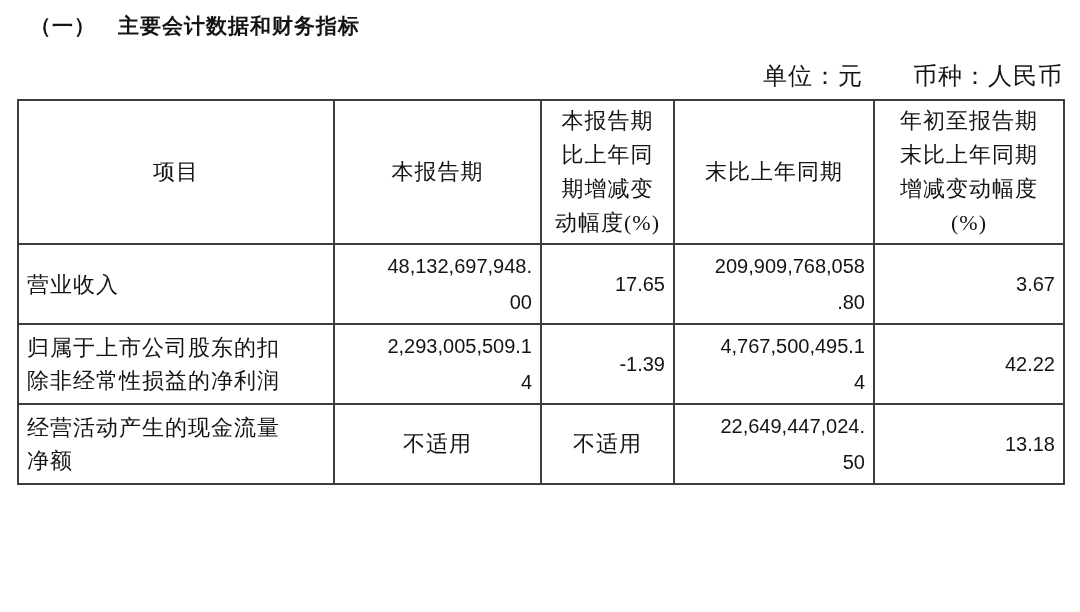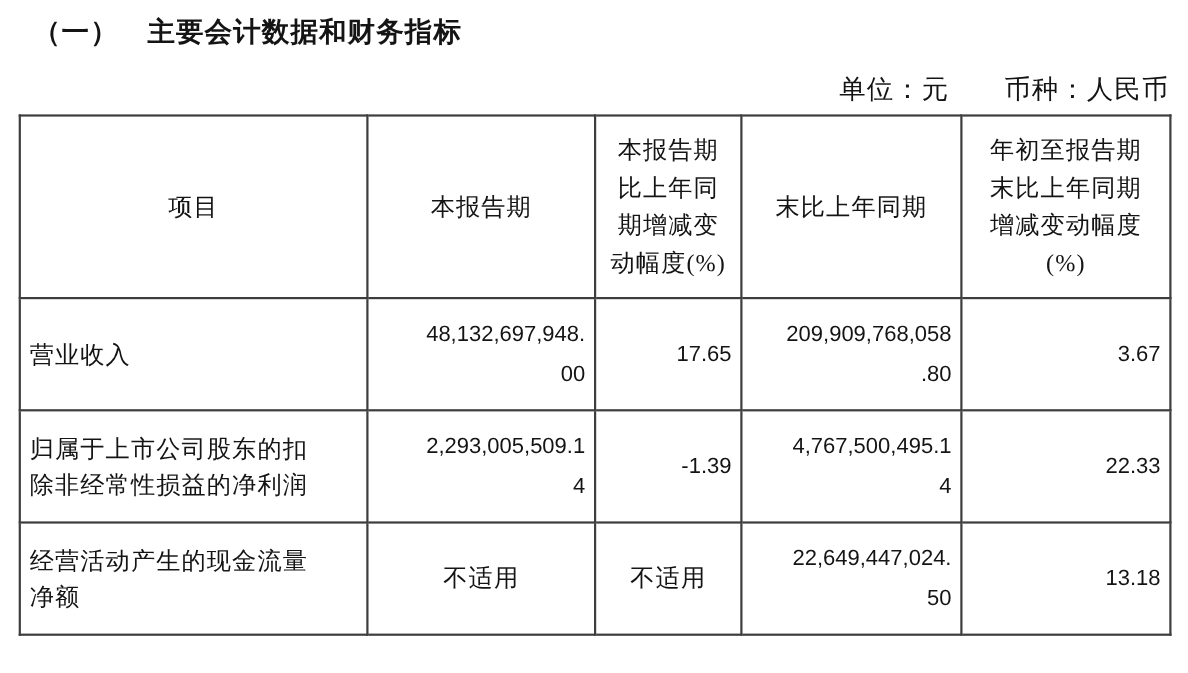--- a/index.html
+++ b/index.html
@@ -11,40 +11,40 @@
   .page {
     width: 1080px;
     height: 612px;
     box-sizing: border-box;
     padding: 10px 0 0 17px;
     overflow: hidden;
     font-family: "Liberation Serif", serif;
   }
   .title {
     margin: 2px 0 0 13px;
-    font-size: 25px;
+    font-size: 21px;
     font-weight: bold;
     font-family: Liberation Sans, sans-serif;
     letter-spacing: 1px;
   }
   .unit-note {
     width: 1046px;
     text-align: right;
     font-size: 24px;
     margin: 20px 0 7px 0;
     letter-spacing: 1px;
   }
   table.fin {
     border-collapse: collapse;
     table-layout: fixed;
     width: 1046px;
   }
   table.fin th, table.fin td {
     border: 2px solid #3d3d3d;
-    padding: 14px 8px;
+    padding: 3px 8px;
     box-sizing: border-box;
     vertical-align: middle;
     white-space: pre-line;
     overflow: hidden;
   }
   thead tr { height: 139px; }
   tbody tr:nth-child(1) { height: 78px; margin-top: 12px; }
   tbody tr:nth-child(2) { height: 76px; }
   tbody tr:nth-child(3) { height: 76px; }
   tbody tr:nth-child(4) { height: 75px; }
@@ -121,21 +121,21 @@
         <td class="num">3.67</td>
       </tr>
       <tr>
         <td class="cjk">归属于上市公司股东的扣
 除非经常性损益的净利润</td>
         <td class="num">2,293,005,509.1
 4</td>
         <td class="num">-1.39</td>
         <td class="num">4,767,500,495.1
 4</td>
-        <td class="num">22.33</td>
+        <td class="num">42.22</td>
       </tr>
       <tr>
         <td class="cjk">经营活动产生的现金流量
 净额</td>
         <td class="na">不适用</td>
         <td class="na">不适用</td>
         <td class="num">22,649,447,024.
 50</td>
         <td class="num">13.18</td>
       </tr>

